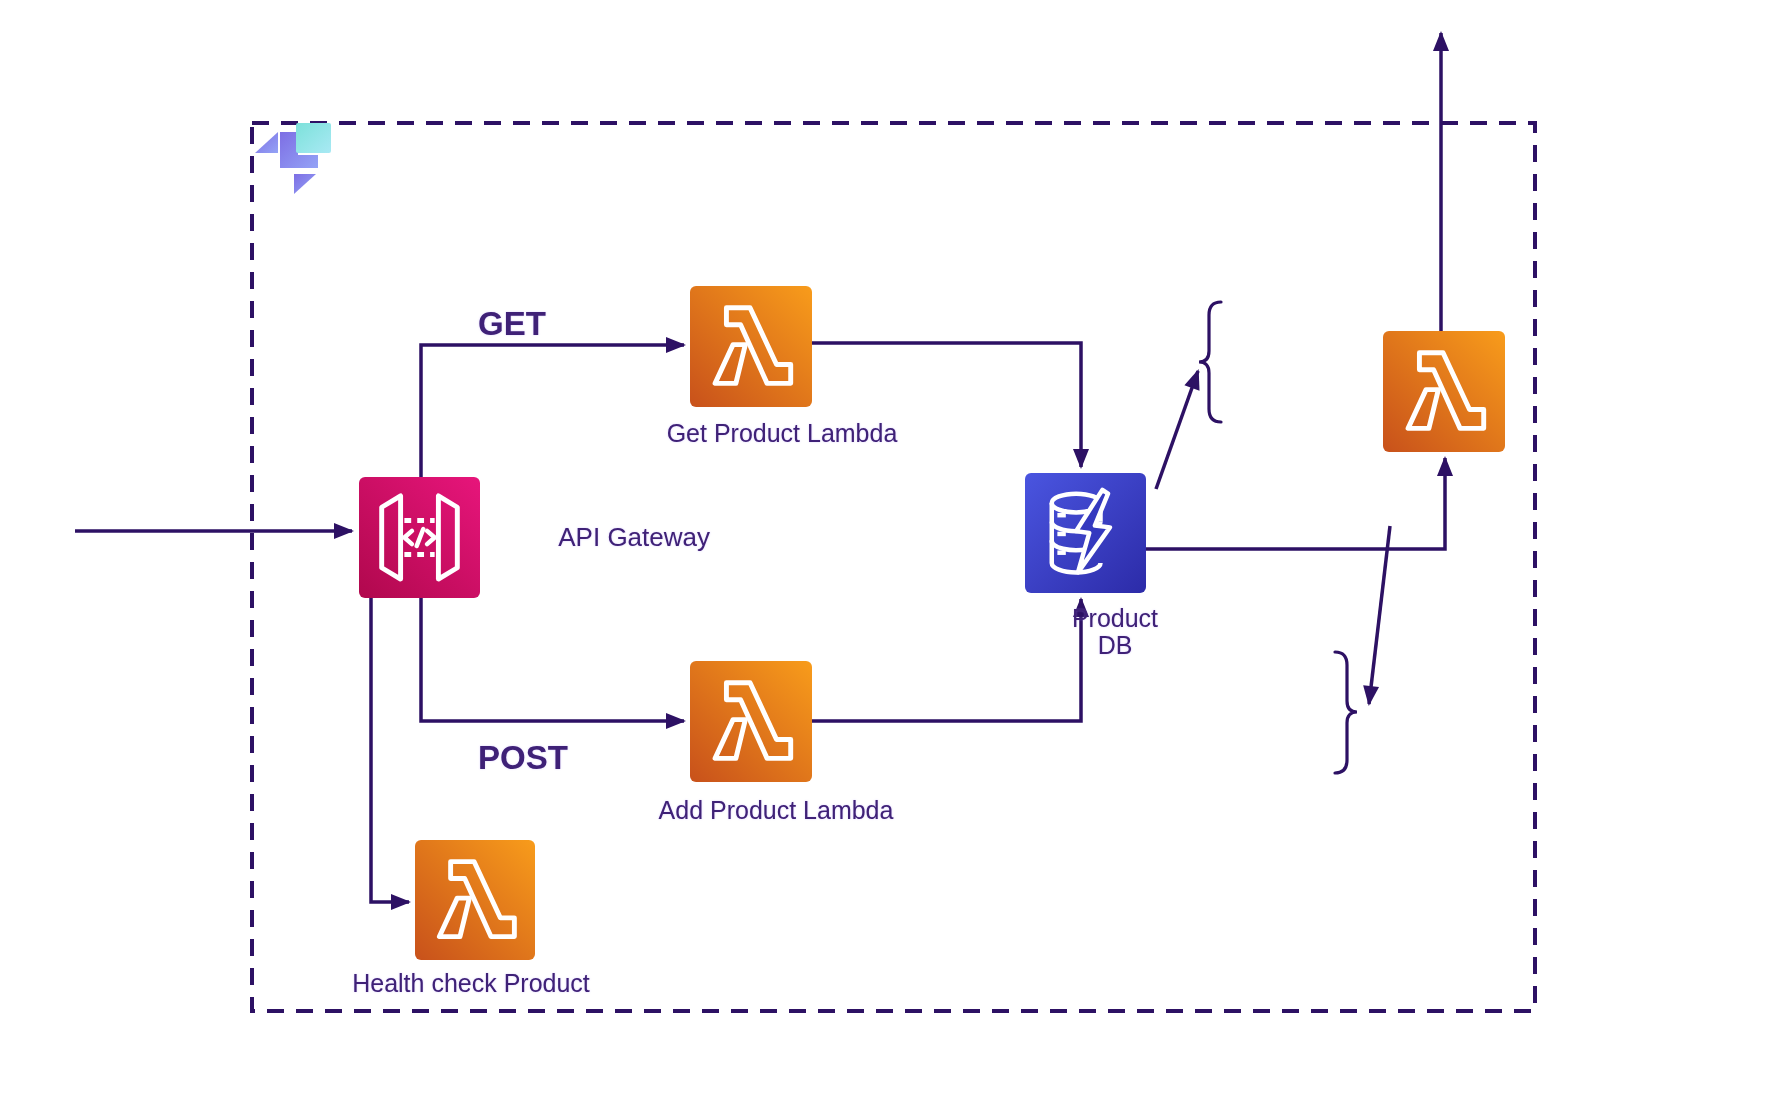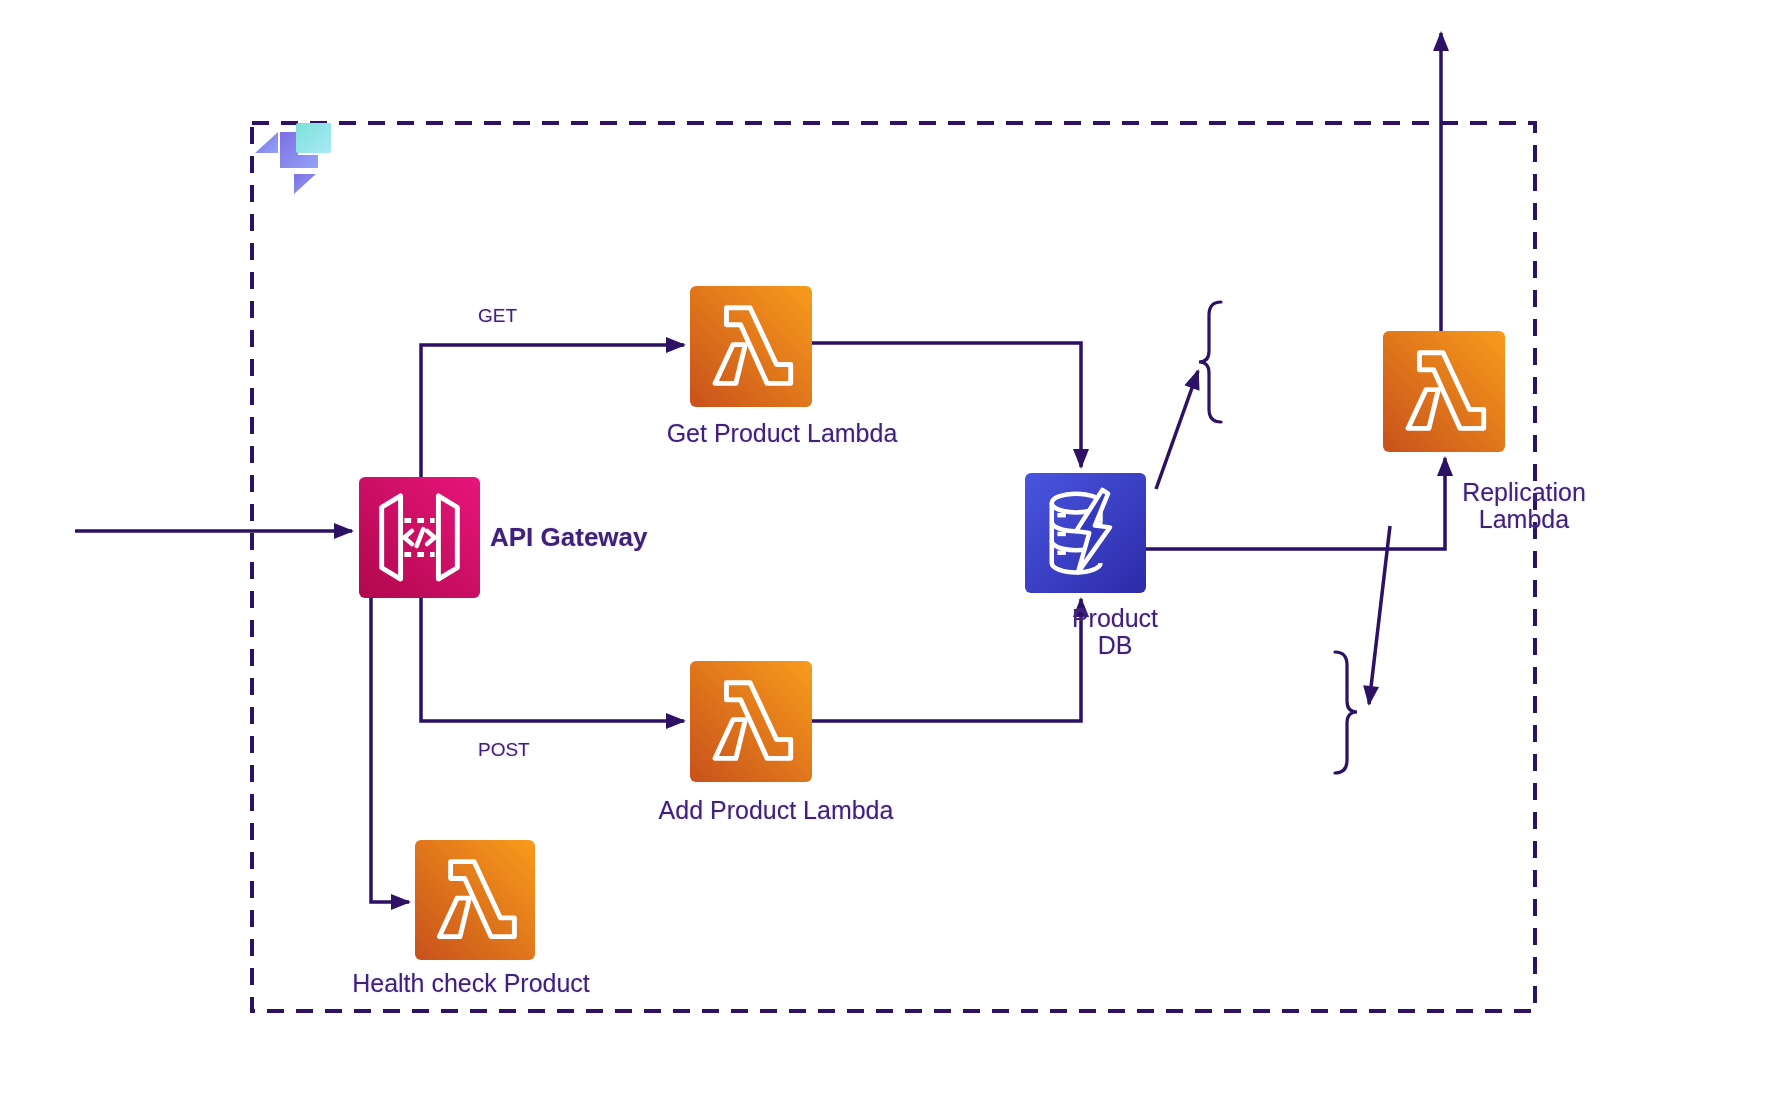--- a/index.html
+++ b/index.html
@@ -13,23 +13,23 @@
     position:absolute;border-radius:6px;display:flex;align-items:center;justify-content:center;
   }
   .node-icon svg{width:100%;height:100%;}
   .lambda-bg{background:linear-gradient(45deg,var(--lambda-a) 0%,var(--lambda-b) 100%);}
   .apigw-bg{background:linear-gradient(45deg,var(--apigw-a) 0%,var(--apigw-b) 100%);}
   .dynamo-bg{background:linear-gradient(135deg,var(--dynamo-a) 0%,var(--dynamo-b) 100%);}
   .lbl{
     position:absolute;color:var(--text);font-size:25px;line-height:27px;text-align:center;
     text-shadow:0 0 2px rgba(167,139,250,.45);font-weight:400;
   }
-  .lbl.left{text-align:left;font-weight:bold;}
+  .lbl.left{text-align:right;}
   .edge-lbl{
-    position:absolute;color:var(--text);font-size:19px;font-weight:400;
+    position:absolute;color:var(--text);font-size:33px;font-weight:700;
     text-shadow:0 0 2px rgba(167,139,250,.45);
   }
 </style>
 </head>
 <body>
 
 <div id="canvas">
 
   <svg width="0" height="0" style="position:absolute">
     <defs>
@@ -153,19 +153,18 @@
       <polygon points="41,9 27,31 34,32 28,53 45,29 37,28 44,11" fill="#3439bf" stroke="#ffffff" stroke-width="2.4" stroke-linejoin="round"></polygon>
     </svg>
   </div>
   <div class="lbl" style="left:1060px;top:605px;width:110px">Product DB</div>
 
   <div class="node-icon lambda-bg" style="left:1383px;top:331px;width:122px;height:121px">
     <svg viewBox="0 0 64 64">
         <use href="#lambda-sym"></use>
       </svg>
   </div>
-  <div class="lbl" style="left:1449px;top:479px;width:150px">Replication Lambda</div>
 
   <div class="edge-lbl" style="left:478px;top:305px">GET</div>
   <div class="edge-lbl" style="left:478px;top:739px">POST</div>
 
 
 </div>
 
 </body></html>

